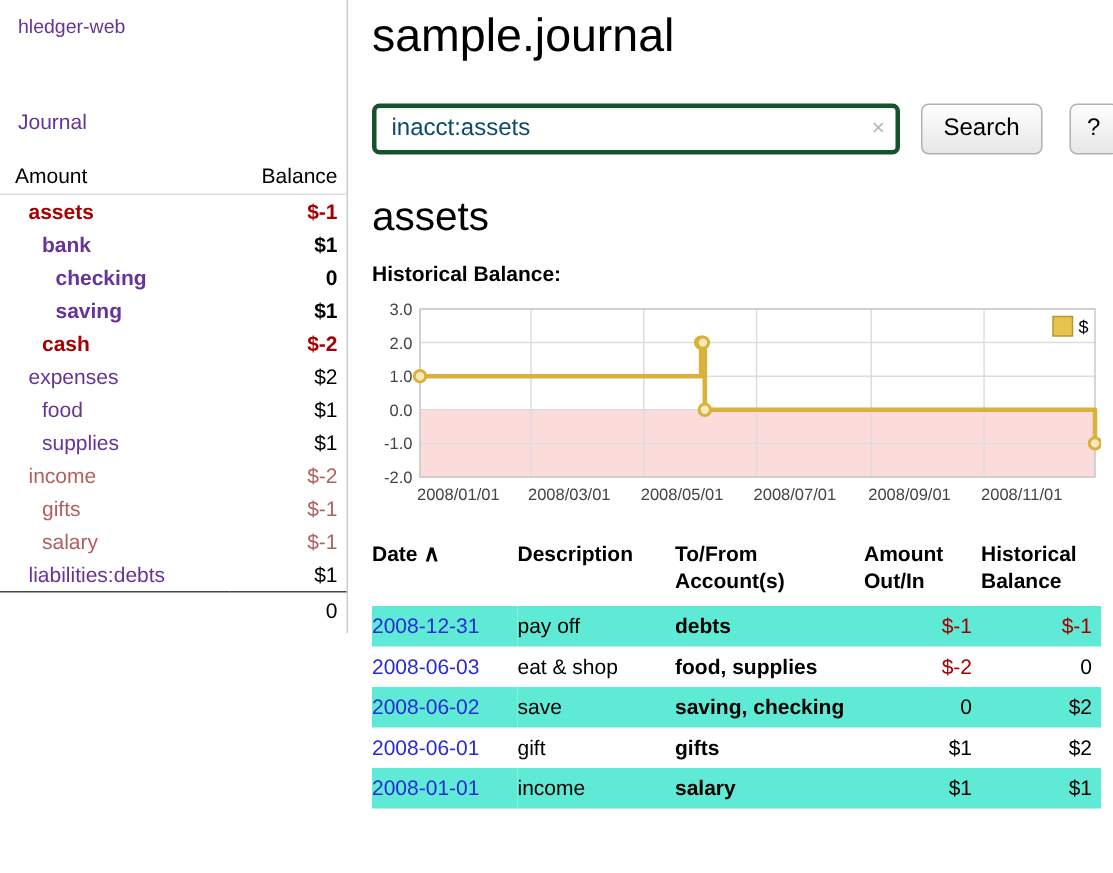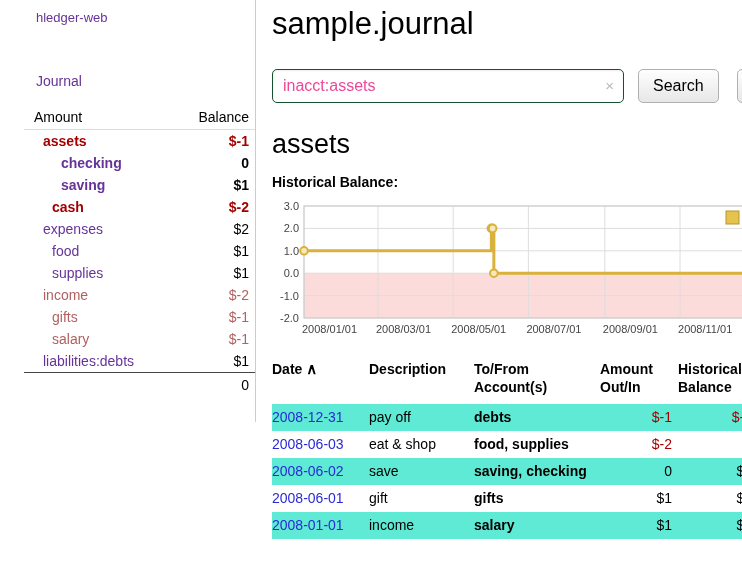--- a/index.html
+++ b/index.html
@@ -2,42 +2,42 @@
 <html><head>
 <meta charset="utf-8">
 <style>
   * { box-sizing: border-box; }
   html,body { margin:0; padding:0; }
   body {
     width:742px; height:582px; overflow:hidden;
     background:#fff; color:#000;
     font-family:"Liberation Sans", sans-serif;
   }
-  .app { display:flex; width:742px; height:422px;padding-left:24px; }
+  .app { display:flex; width:742px; height:422px; }
 
   
   .sidebar { width:232px; min-width:232px; border-right:1px solid #ccc; padding-top:10px; }
   .app-link { display:block; margin:0 0 0 12px; font-size:13px; color:#663399; text-decoration:none; cursor:pointer; }
   .journal-link { display:block; margin:48px 0 0 12px; font-size:14px; color:#663399; text-decoration:none; cursor:pointer; }
   table.accounts { width:100%; border-collapse:collapse; font-size:14px; margin-top:18px; }
   table.accounts th { font-weight:normal; text-align:left; padding:2px 0 4px 10px; border-bottom:1px solid #ddd; }
   table.accounts th.bal { text-align:right; padding:2px 6px 4px 0; }
   table.accounts td { padding:3px 0; white-space:nowrap; }
   table.accounts td.bal { text-align:right; padding-right:6px; }
   table.accounts td.name { cursor:pointer; text-decoration:none; }
   table.accounts tr.total td { border-top:1px solid #444; padding-top:4px; font-weight:normal; }
 
   
   main { flex:1; padding:0 4px 0 16px; }
   h1.page-title { font-size:31px; font-weight:400; margin:6px 0 0 0; }
   .searchrow { margin-top:27px; display:flex; align-items:center; }
   .searchbox { position:relative; }
   .searchbox input {
-    width:352px; height:34px; border:1px solid #14532d; border-radius:5px;
-    padding:0 30px 0 10px; font-size:16px; color:#ec4899;
+    width:352px; height:34px; border:3px solid #14532d; border-radius:5px;
+    padding:0 30px 0 10px; font-size:16px; color:#0c4a6e;
     font-family:"Liberation Sans", sans-serif;
     box-shadow:inset 0 1px 2px rgba(0,0,0,.07);
   }
   .clear-icon { position:absolute; right:10px; top:8px; font-size:15px; color:#b9b9b9; cursor:pointer; }
   .btn {
     margin-left:14px; font-size:16px; padding:7px 14px; color:#000;
     border:1px solid #b0b0b0; border-radius:5px;
     background:linear-gradient(#fefefe,#e7e7e7); cursor:pointer;
     font-family:"Liberation Sans", sans-serif;
   }
@@ -74,20 +74,24 @@
       <thead>
         <tr>
           <th>Amount</th>
           <th class="bal">Balance</th>
         </tr>
       </thead>
       <tbody>
           <tr>
             <td class="name" style="padding-left: 19px; color: rgb(164, 0, 0); font-weight: bold;">assets</td>
             <td class="bal" style="color: rgb(164, 0, 0); font-weight: bold;">$-1</td>
+          </tr>
+          <tr>
+            <td class="name" style="padding-left: 28px; color: rgb(102, 51, 153); font-weight: bold;">bank</td>
+            <td class="bal" style="color: rgb(0, 0, 0); font-weight: bold;">$1</td>
           </tr>
           <tr>
             <td class="name" style="padding-left: 37px; color: rgb(102, 51, 153); font-weight: bold;">checking</td>
             <td class="bal" style="color: rgb(0, 0, 0); font-weight: bold;">0</td>
           </tr>
           <tr>
             <td class="name" style="padding-left: 37px; color: rgb(102, 51, 153); font-weight: bold;">saving</td>
             <td class="bal" style="color: rgb(0, 0, 0); font-weight: bold;">$1</td>
           </tr>
           <tr>

